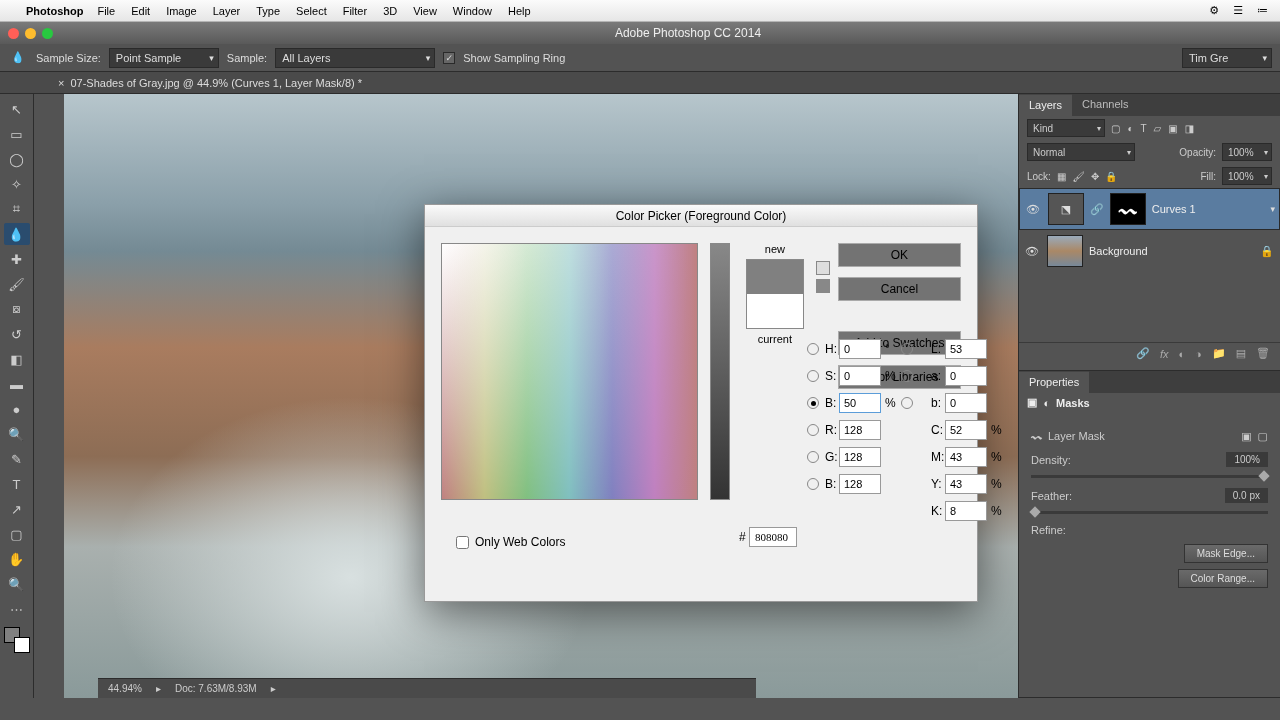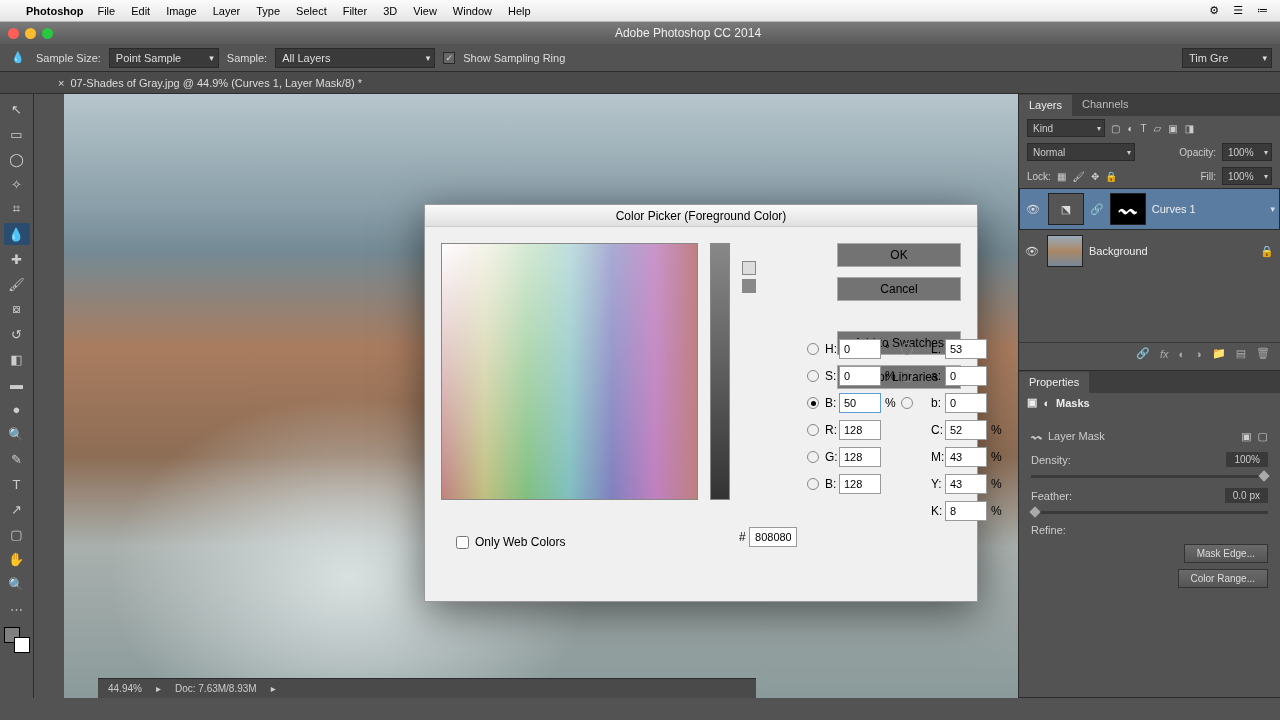--- a/index.html
+++ b/index.html
@@ -85,21 +85,21 @@
 .preview-box .cur{ height:50%; background:#fff; }
 .tiny-icons{ display:flex; flex-direction:column; gap:4px; margin-left:4px; margin-top:18px; }
 .tiny-icons div{ width:14px; height:14px; border:1px solid #888; }
 .btn-col{ margin-left:auto; display:flex; flex-direction:column; gap:10px; width:124px; }
 .dlg-btn{ background:#737373; border:1px solid #aaa; height:24px; font-size:12px; width:100%; }
 .fields-area{ position:absolute; left:382px; top:134px; font-size:12px; }
 .field-grid{ display:grid; grid-template-columns: 18px 14px 46px 16px 30px 14px 46px 16px; row-gap:7px; align-items:center; margin-bottom:6px; }
 .radio{ width:12px; height:12px; border:1px solid #888; border-radius:50%; display:inline-flex; align-items:center; justify-content:center; }
 .radio.on:before{ content:""; width:5px; height:5px; background:#000; border-radius:50%; }
 .num-input{ width:42px; height:20px; border:1px solid #999; font-size:11px; padding:0 4px; }
-.hex-input{ width:48px; height:20px; border:1px solid #999; font-size:11px; padding:0 5px; }
+.hex-input{ width:48px; height:20px; border:1px solid #999; font-size:11px; padding:0 5px;font-family:Liberation Serif, serif; }
 .owc{ position:absolute; left:31px; bottom:52px; font-size:12px; display:flex; align-items:center; gap:6px; }
 .owc input{ width:13px; height:13px; }
 
 
 .statusbar{ position:absolute; bottom:0; left:34px; right:262px; height:20px; background:#4a4a4a; display:flex; align-items:center; padding:0 10px; font-size:10px; color:#ccc; gap:14px; border-top:1px solid #2c2c2c; }
 </style>
 </head>
 <body>
 
 <div class="mac-menubar">
@@ -188,20 +188,28 @@
 
     <div class="dialog">
       <div class="dlg-title">Color Picker (Foreground Color)</div>
       <div class="dlg-body">
         <div style="position:relative">
           <div class="color-square">
               <div class="rainbow-overlay"></div>
             </div>
         </div>
         <div class="hue-strip"></div>
+        <div class="preview-col">
+          <div style="text-align:center;font-size:11px;margin-bottom:4px">new</div>
+          <div class="preview-box">
+            <div class="new"></div>
+              <div class="cur"></div>
+          </div>
+          <div style="text-align:center;font-size:11px;margin-top:4px">current</div>
+        </div>
         <div class="tiny-icons">
           <div style="background:#ddd"></div>
           <div style="background:#888"></div>
         </div>
         <div class="btn-col">
           <button class="dlg-btn">OK</button>
           <button class="dlg-btn">Cancel</button>
           <div style="height:10px"></div>
           <button class="dlg-btn">Add to Swatches</button>
           <button class="dlg-btn">Color Libraries</button>

